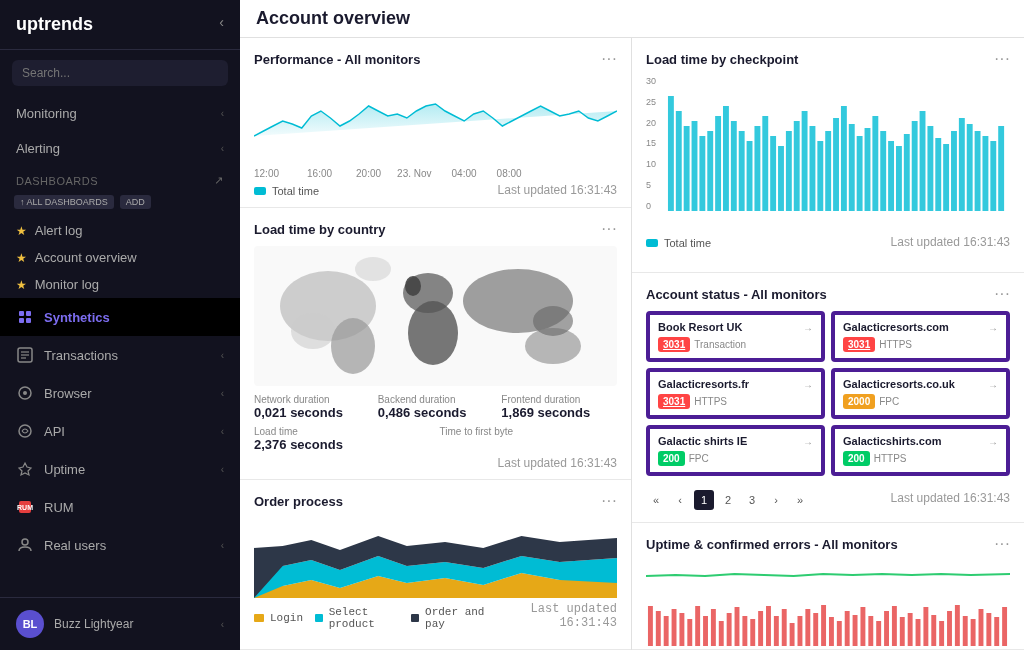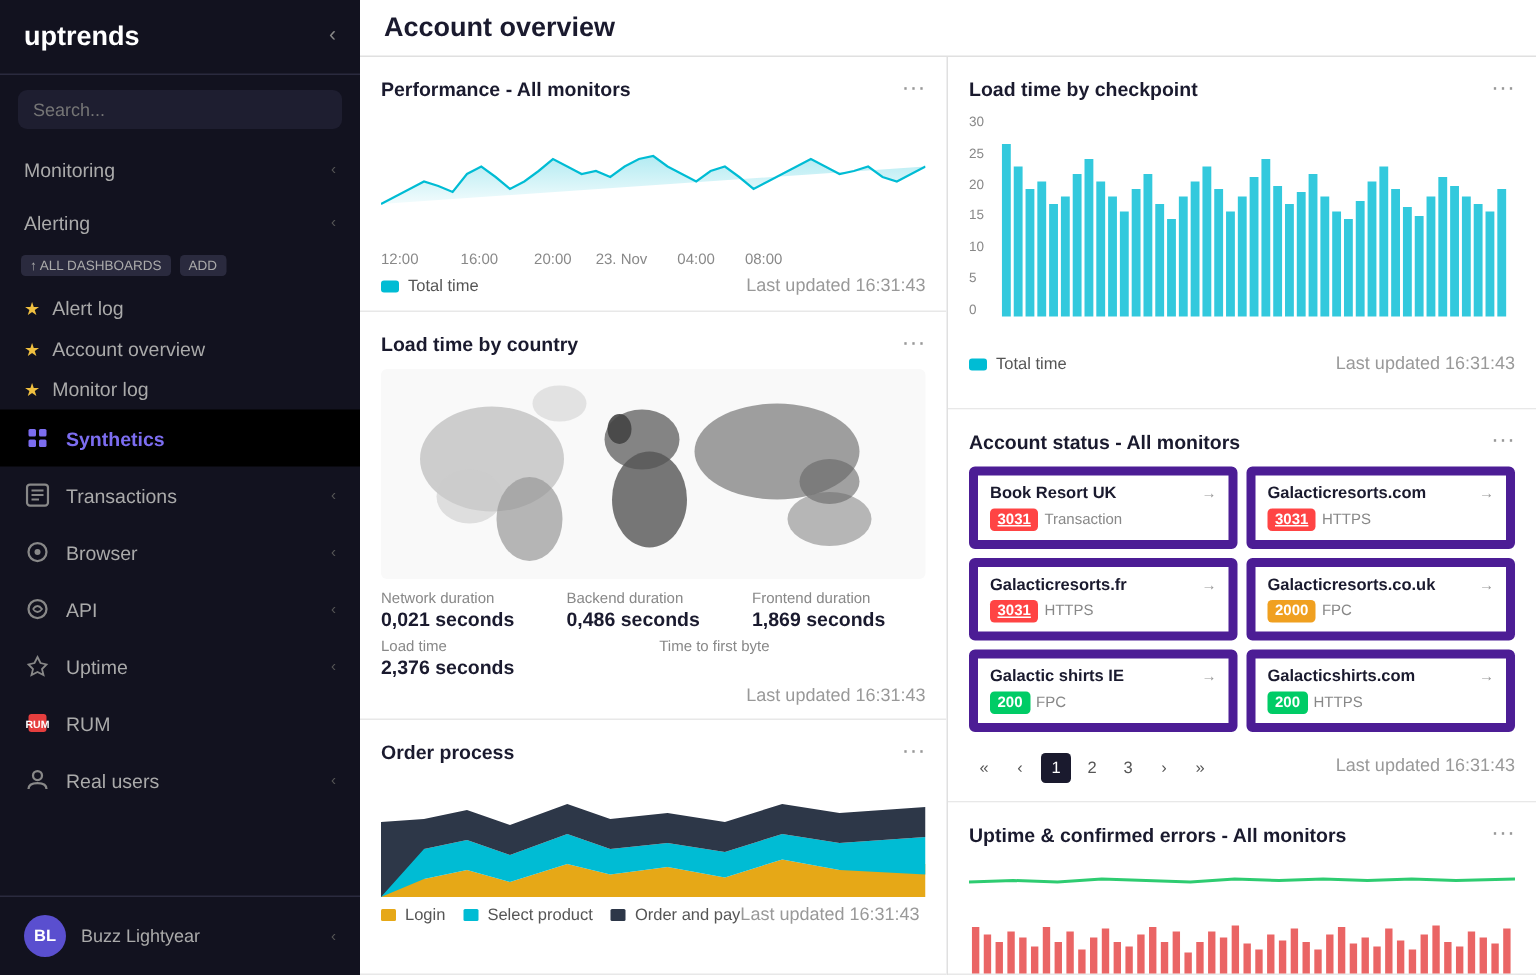--- a/index.html
+++ b/index.html
@@ -68,21 +68,21 @@
     
     .order-card { height: 170px; }
 
     
     .checkpoint-card { height: 235px; }
     .status-card { flex: 0 0 auto; }
     .uptime-card { flex: 1; overflow: hidden; }
 
     
     .status-grid { display: grid; grid-template-columns: 1fr 1fr; gap: 6px; margin-top: 6px; }
-    .status-item { border: 6px solid #4c1d95; border-radius: 4px; padding: 6px 8px; }
+    .status-item { border: 4px solid #4c1d95; border-radius: 4px; padding: 6px 8px; }
     .status-item-header { display: flex; align-items: center; justify-content: space-between; }
     .status-name { font-size: 11px; font-weight: 600; color: #1a1a2e; }
     .status-arrow { color: #999; font-size: 10px; }
     .status-tags { display: flex; align-items: center; gap: 4px; margin-top: 4px; }
     .status-tag { font-size: 10px; padding: 2px 5px; border-radius: 3px; font-weight: 600; }
     .tag-red { background: #ff4444; color: #fff; text-decoration: underline; }
     .tag-orange { background: #f0a020; color: #fff; }
     .tag-green { background: #00cc66; color: #fff; }
     .status-type { font-size: 10px; color: #888; }
 
@@ -110,20 +110,24 @@
     </span>
     <span class="chevron">‹</span>
   </div>
   <div class="sidebar-nav-item">
     <span class="nav-label">
       <span>Alerting</span>
     </span>
     <span class="chevron">‹</span>
   </div>
 
+  <div class="sidebar-section">
+    <span>Dashboards</span>
+    <span>↗</span>
+  </div>
   <div style="display:flex; gap:6px; padding: 4px 14px 8px;">
     <button class="section-btn">↑ ALL DASHBOARDS</button>
     <button class="section-btn">ADD</button>
   </div>
 
   <div class="sidebar-star-item">
     <span class="star-icon">★</span>
     <span>Alert log</span>
   </div>
   <div class="sidebar-star-item">
@@ -339,21 +343,21 @@
         <div style="height:80px;">
           <svg width="100%" height="80" viewBox="0 0 380 80" preserveAspectRatio="none">
 
             <polygon points="0,80 0,65 30,68 60,62 90,70 130,58 160,65 200,60 240,67 280,55 320,62 380,58 380,80" fill="#e6a817"></polygon>
 
             <polygon points="0,80 0,50 30,48 60,42 90,52 130,38 160,48 200,44 240,50 280,38 320,44 380,40 380,65 320,62 280,55 240,67 200,60 160,65 130,58 90,70 60,62 30,68" fill="#00bcd4"></polygon>
 
             <polygon points="0,80 0,30 30,28 60,22 90,32 130,18 160,28 200,24 240,30 280,18 320,24 380,20 380,40 320,44 280,38 240,50 200,44 160,48 130,38 90,52 60,42 30,48" fill="#2d3748"></polygon>
           </svg>
         </div>
-        <div style="display:flex;justify-content:flex-start;align-items:flex-end;">
+        <div style="display:flex;justify-content:flex-start;align-items:flex-end;font-family:Liberation Mono, monospace;">
           <div style="display:flex;gap:12px;">
             <div class="legend">
               <span style="width:10px;height:8px;background:#e6a817;border-radius:1px;display:inline-block;"></span>
               <span>Login</span>
             </div>
             <div class="legend">
               <span style="width:10px;height:8px;background:#00bcd4;border-radius:1px;display:inline-block;"></span>
               <span>Select product</span>
             </div>
             <div class="legend">

